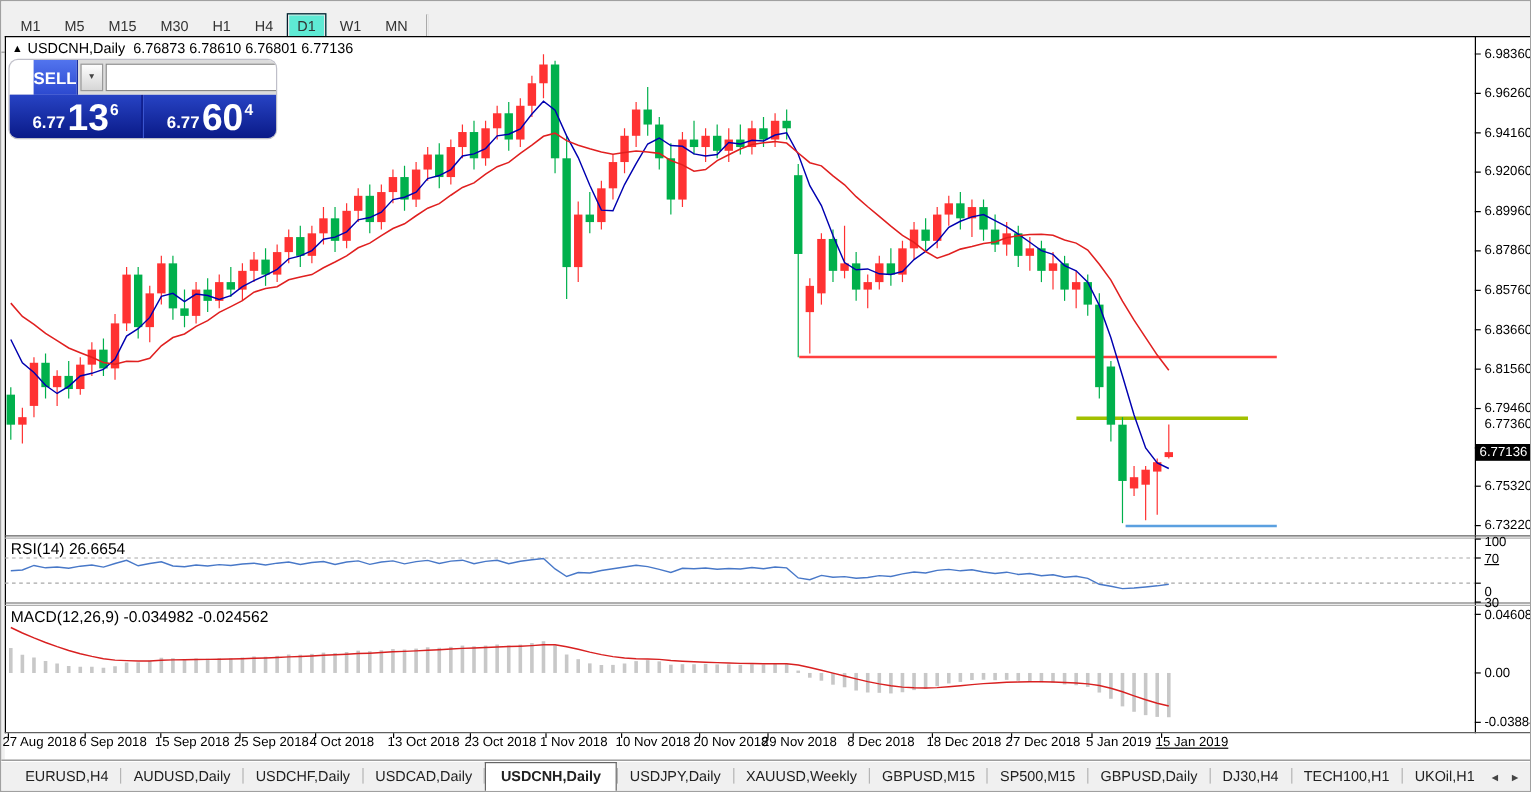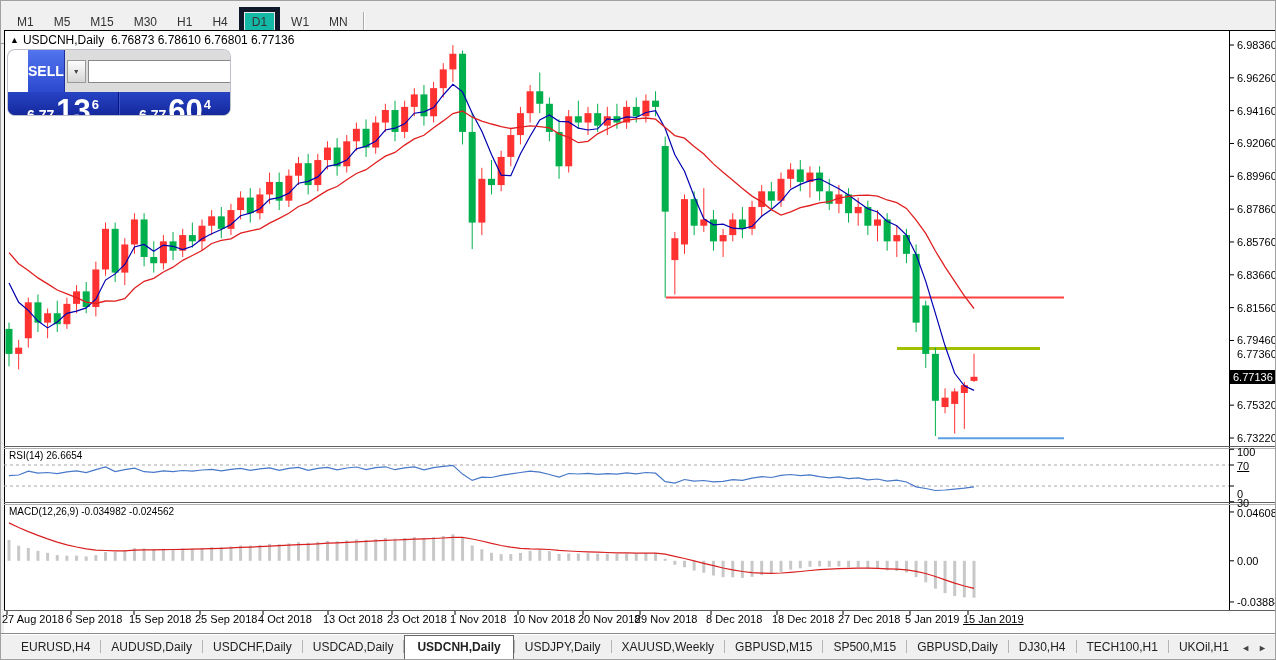--- a/index.html
+++ b/index.html
@@ -2,37 +2,37 @@
 <html><head>
 <meta charset="utf-8">
 <style>
   html,body{margin:0;padding:0;background:#d4d0c8;}
   #app{position:relative;width:1276px;height:660px;background:#F0F0F0;overflow:hidden;
        font-family:"Liberation Sans",sans-serif;border:1px solid #a0a0a0;box-sizing:border-box;}
   
   #toolbar{position:absolute;left:0;top:0;width:1276px;height:43px;background:#F0F0F0;
            border-bottom:1px solid #9a9a9a;display:flex;align-items:center;padding-left:6px;box-sizing:border-box;}
   .tfbtn{font-size:12px;color:#333;padding:3px 8px;margin:0 1px;border:1px solid transparent;cursor:default;}
-  .tfbtn.active{background:#14b8a6;border:5px solid #0f172a;box-shadow:inset 0 0 0 1px #e8e8e8;}
+  .tfbtn.active{background:#5eead4;border:1px solid #0f172a;box-shadow:inset 0 0 0 1px #e8e8e8;}
   .tb-sep{width:1px;height:20px;background:#aaa;border-right:1px solid #fff;margin:0 5px;}
   
   #chart{position:absolute;left:0;top:0;width:1276px;height:660px;}
   #cv{position:absolute;left:0;top:0;}
   #hdr{position:absolute;left:9px;top:32px;font-size:12px;color:#000;}
   #hdr .tri{font-size:9px;position:relative;top:-1px;margin-right:4px;}
-  .pane-lbl{position:absolute;font-size:10px;color:#000;}
+  .pane-lbl{position:absolute;font-size:13px;color:#000;}
   .ytick{position:absolute;left:1236px;font-size:11px;color:#000;}
   .xtick{position:absolute;font-size:11px;color:#000;top:612px;}
   .itick{position:absolute;left:1236px;font-size:11px;color:#000;}
   #ptag{position:absolute;left:1229px;width:47px;height:14px;background:#000;color:#fff;
         font-size:11px;line-height:14px;padding-left:3px;box-sizing:border-box;}
   
   #tpanel{position:absolute;left:7px;top:49px;width:222px;height:65px;border-radius:7px;overflow:hidden;
           box-shadow:0 0 0 1px rgba(0,0,40,.25);}
-  #tp-top{display:flex;height:42px;padding-left:20px;}
+  #tp-top{display:flex;height:29px;padding-left:20px;}
   .tp-btn{background:linear-gradient(#5274ee,#2c49cf);color:#fff;font-size:14px;font-weight:bold;
           display:flex;align-items:center;justify-content:center;cursor:pointer;}
   #tp-sell-btn{width:53px;border-right:1px solid #1b2f9e;}
   #tp-vol{flex:1;background:#dcdcdc;display:flex;align-items:center;padding:0 2px;}
   .spin{width:17px;height:21px;background:linear-gradient(#fdfdfd,#d6d6d6);border:1px solid #999;
         font-size:7px;color:#444;display:flex;align-items:center;justify-content:center;cursor:pointer;}
   #tp-vol input{flex:1;height:19px;border:1px solid #888;margin:0 2px;text-align:right;font-size:13px;
         padding-right:4px;font-family:"Liberation Sans",sans-serif;}
   #tp-bottom{display:flex;height:36px;background:#0c1d96;}
   .tp-price{flex:1;background:linear-gradient(#2743c4,#0a1a88);display:flex;align-items:flex-end;

